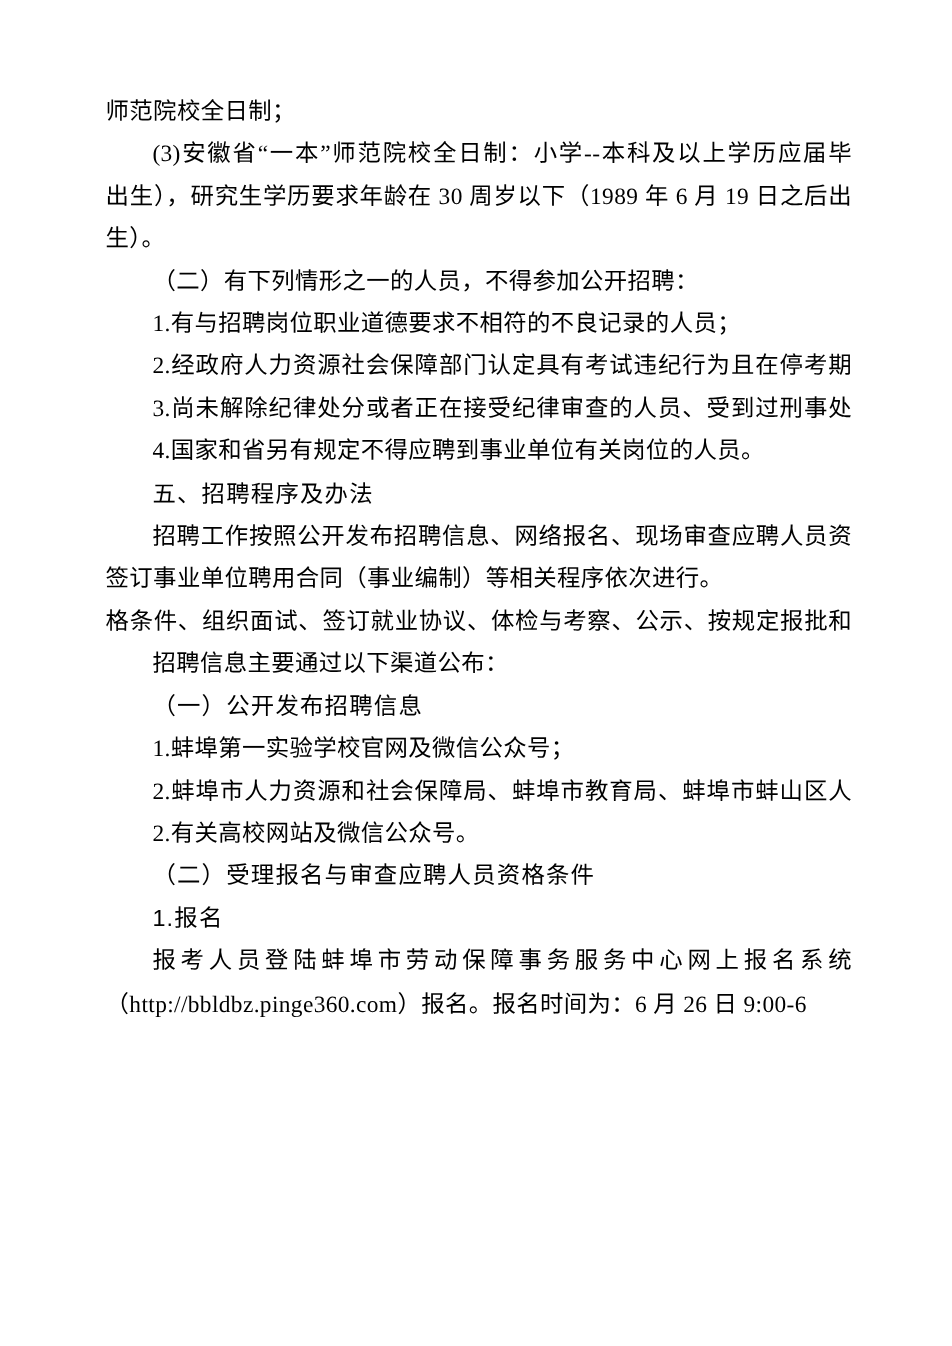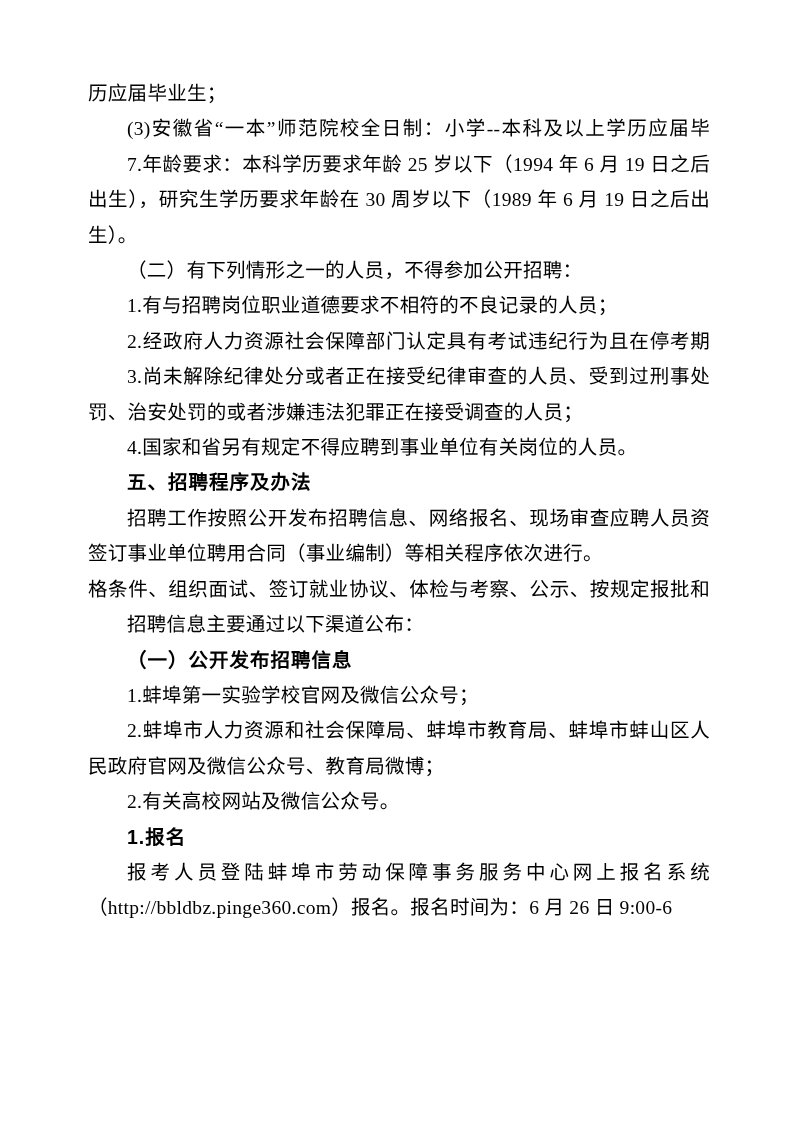--- a/index.html
+++ b/index.html
@@ -36,47 +36,45 @@
   }
   .doc p.line.indent {
     text-indent: 2em;
   }
   .doc p.line.justify {
     text-align: justify;
     text-align-last: justify;
   }
   .doc p.line.heading {
     font-family: "Liberation Sans", "DejaVu Sans", sans-serif;
-    font-weight: bold;
+    font-weight: normal;
     letter-spacing: 1px;
   }
 </style>
 </head>
 <body style="background: rgb(255, 255, 255);">
 
 <div class="page">
   <div class="doc" id="doc-body" style="color: rgb(0, 0, 0);">
-      <p class="line">历应届毕业生；</p>
+      <p class="line">师范院校全日制；</p>
       <p class="line indent justify">(3)安徽省“一本”师范院校全日制：小学--本科及以上学历应届毕</p>
-      <p class="line indent justify">7.年龄要求：本科学历要求年龄 25 岁以下（1994 年 6 月 19 日之后</p>
       <p class="line justify">出生），研究生学历要求年龄在 30 周岁以下（1989 年 6 月 19 日之后出</p>
       <p class="line">生）。</p>
       <p class="line indent">（二）有下列情形之一的人员，不得参加公开招聘：</p>
       <p class="line indent">1.有与招聘岗位职业道德要求不相符的不良记录的人员；</p>
       <p class="line indent justify">2.经政府人力资源社会保障部门认定具有考试违纪行为且在停考期</p>
       <p class="line indent justify">3.尚未解除纪律处分或者正在接受纪律审查的人员、受到过刑事处</p>
-      <p class="line">罚、治安处罚的或者涉嫌违法犯罪正在接受调查的人员；</p>
       <p class="line indent">4.国家和省另有规定不得应聘到事业单位有关岗位的人员。</p>
       <p class="line heading indent">五、招聘程序及办法</p>
       <p class="line indent justify">招聘工作按照公开发布招聘信息、网络报名、现场审查应聘人员资</p>
       <p class="line">签订事业单位聘用合同（事业编制）等相关程序依次进行。</p>
       <p class="line justify">格条件、组织面试、签订就业协议、体检与考察、公示、按规定报批和</p>
       <p class="line indent">招聘信息主要通过以下渠道公布：</p>
       <p class="line heading indent">（一）公开发布招聘信息</p>
       <p class="line indent">1.蚌埠第一实验学校官网及微信公众号；</p>
       <p class="line indent justify">2.蚌埠市人力资源和社会保障局、蚌埠市教育局、蚌埠市蚌山区人</p>
-      <p class="line">民政府官网及微信公众号、教育局微博；</p>
       <p class="line indent">2.有关高校网站及微信公众号。</p>
+      <p class="line heading indent">（二）受理报名与审查应聘人员资格条件</p>
       <p class="line heading indent">1.报名</p>
       <p class="line indent justify">报考人员登陆蚌埠市劳动保障事务服务中心网上报名系统</p>
       <p class="line">（http://bbldbz.pinge360.com）报名。报名时间为：6 月 26 日 9:00-6</p>
     </div>
 </div>
 
 </body></html>

